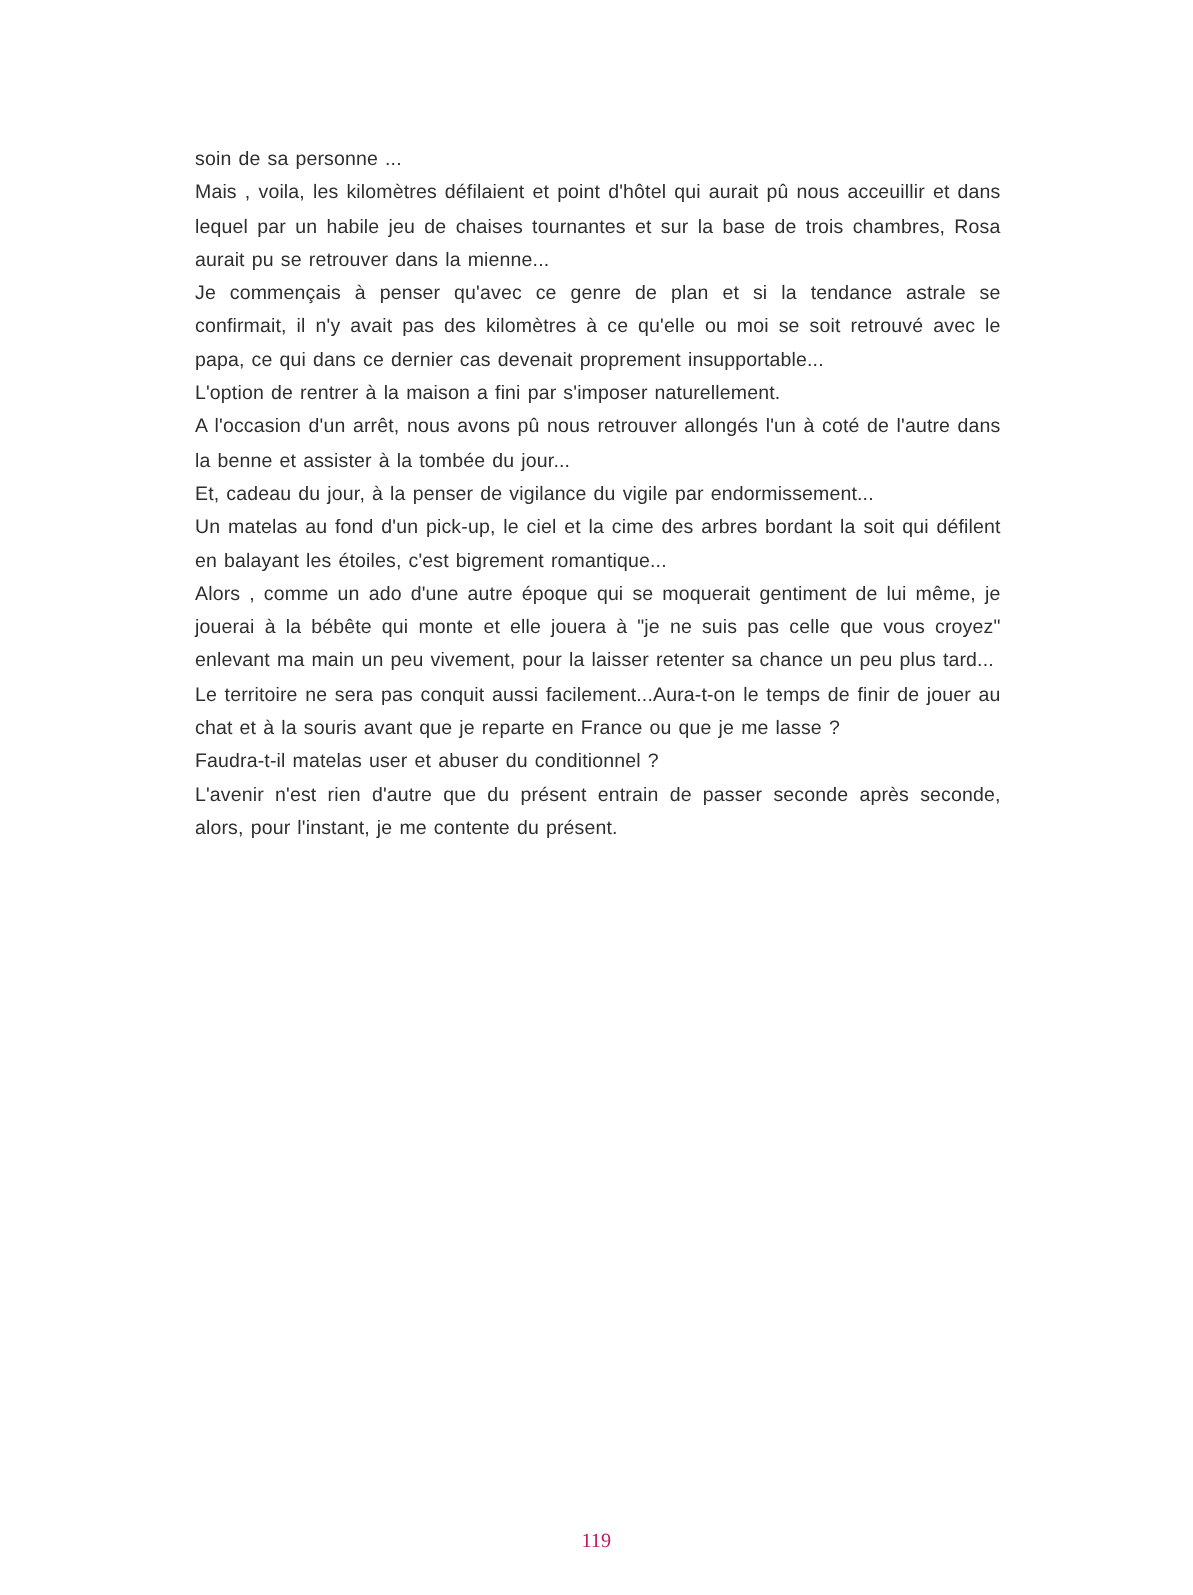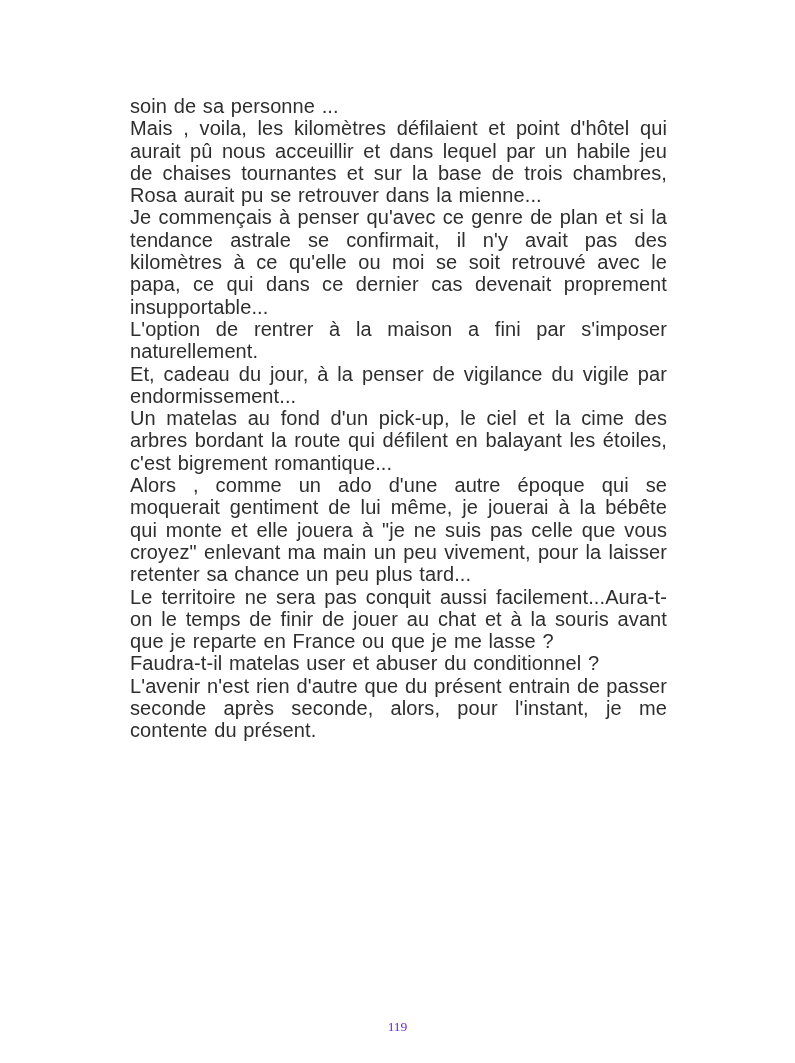--- a/index.html
+++ b/index.html
@@ -19,47 +19,48 @@
     overflow: hidden;
   }
   .text-block {
     position: absolute;
     top: 95px;
     left: 130px;
     width: 537px;
   }
   .text-block p {
     margin: 0;
-    font-size: 20px;
+    font-size: 13px;
     line-height: 22.3px;
     text-align: justify;
     letter-spacing: 0.1px;
     word-spacing: 1px;
   }
   .page-number {
     position: absolute;
     bottom: 28px;
     left: 0;
     width: 100%;
     text-align: center;
     font-family: "Liberation Serif", serif;
     font-size: 13.5px;
-    color: #6d28d9;
+    color: #be185d;
   }
 </style>
 </head>
 <body>
 
 <div class="page">
   <div class="text-block">
     <p>soin de sa personne ...</p>
     <p>Mais , voila, les kilomètres défilaient et point d'hôtel qui aurait pû nous acceuillir et dans lequel par un habile jeu de chaises tournantes et sur la base de trois chambres, Rosa aurait pu se retrouver dans la mienne...</p>
     <p>Je commençais à penser qu'avec ce genre de plan et si la tendance astrale se confirmait, il n'y avait pas des kilomètres à ce qu'elle ou moi se soit retrouvé avec le papa, ce qui dans ce dernier cas devenait proprement insupportable...</p>
     <p>L'option de rentrer à la maison a fini par s'imposer naturellement.</p>
+    <p>A l'occasion d'un arrêt, nous avons pû nous retrouver allongés l'un à coté de l'autre dans la benne et assister à la tombée du jour...</p>
     <p>Et, cadeau du jour, à la penser de vigilance du vigile par endormissement...</p>
-    <p>Un matelas au fond d'un pick-up, le ciel et la cime des arbres bordant la route qui défilent en balayant les étoiles, c'est bigrement romantique...</p>
+    <p>Un matelas au fond d'un pick-up, le ciel et la cime des arbres bordant la soit qui défilent en balayant les étoiles, c'est bigrement romantique...</p>
     <p>Alors , comme un ado d'une autre époque qui se moquerait gentiment de lui même, je jouerai à la bébête qui monte et elle jouera à "je ne suis pas celle que vous croyez" enlevant ma main un peu vivement, pour la laisser retenter sa chance un peu plus tard...</p>
     <p>Le territoire ne sera pas conquit aussi facilement...Aura-t-on le temps de finir de jouer au chat et à la souris avant que je reparte en France ou que je me lasse ?</p>
     <p>Faudra-t-il matelas user et abuser du conditionnel ?</p>
     <p>L'avenir n'est rien d'autre que du présent entrain de passer seconde après seconde, alors, pour l'instant, je me contente du présent.</p>
   </div>
   <div class="page-number">119</div>
 </div>
 
 </body></html>

